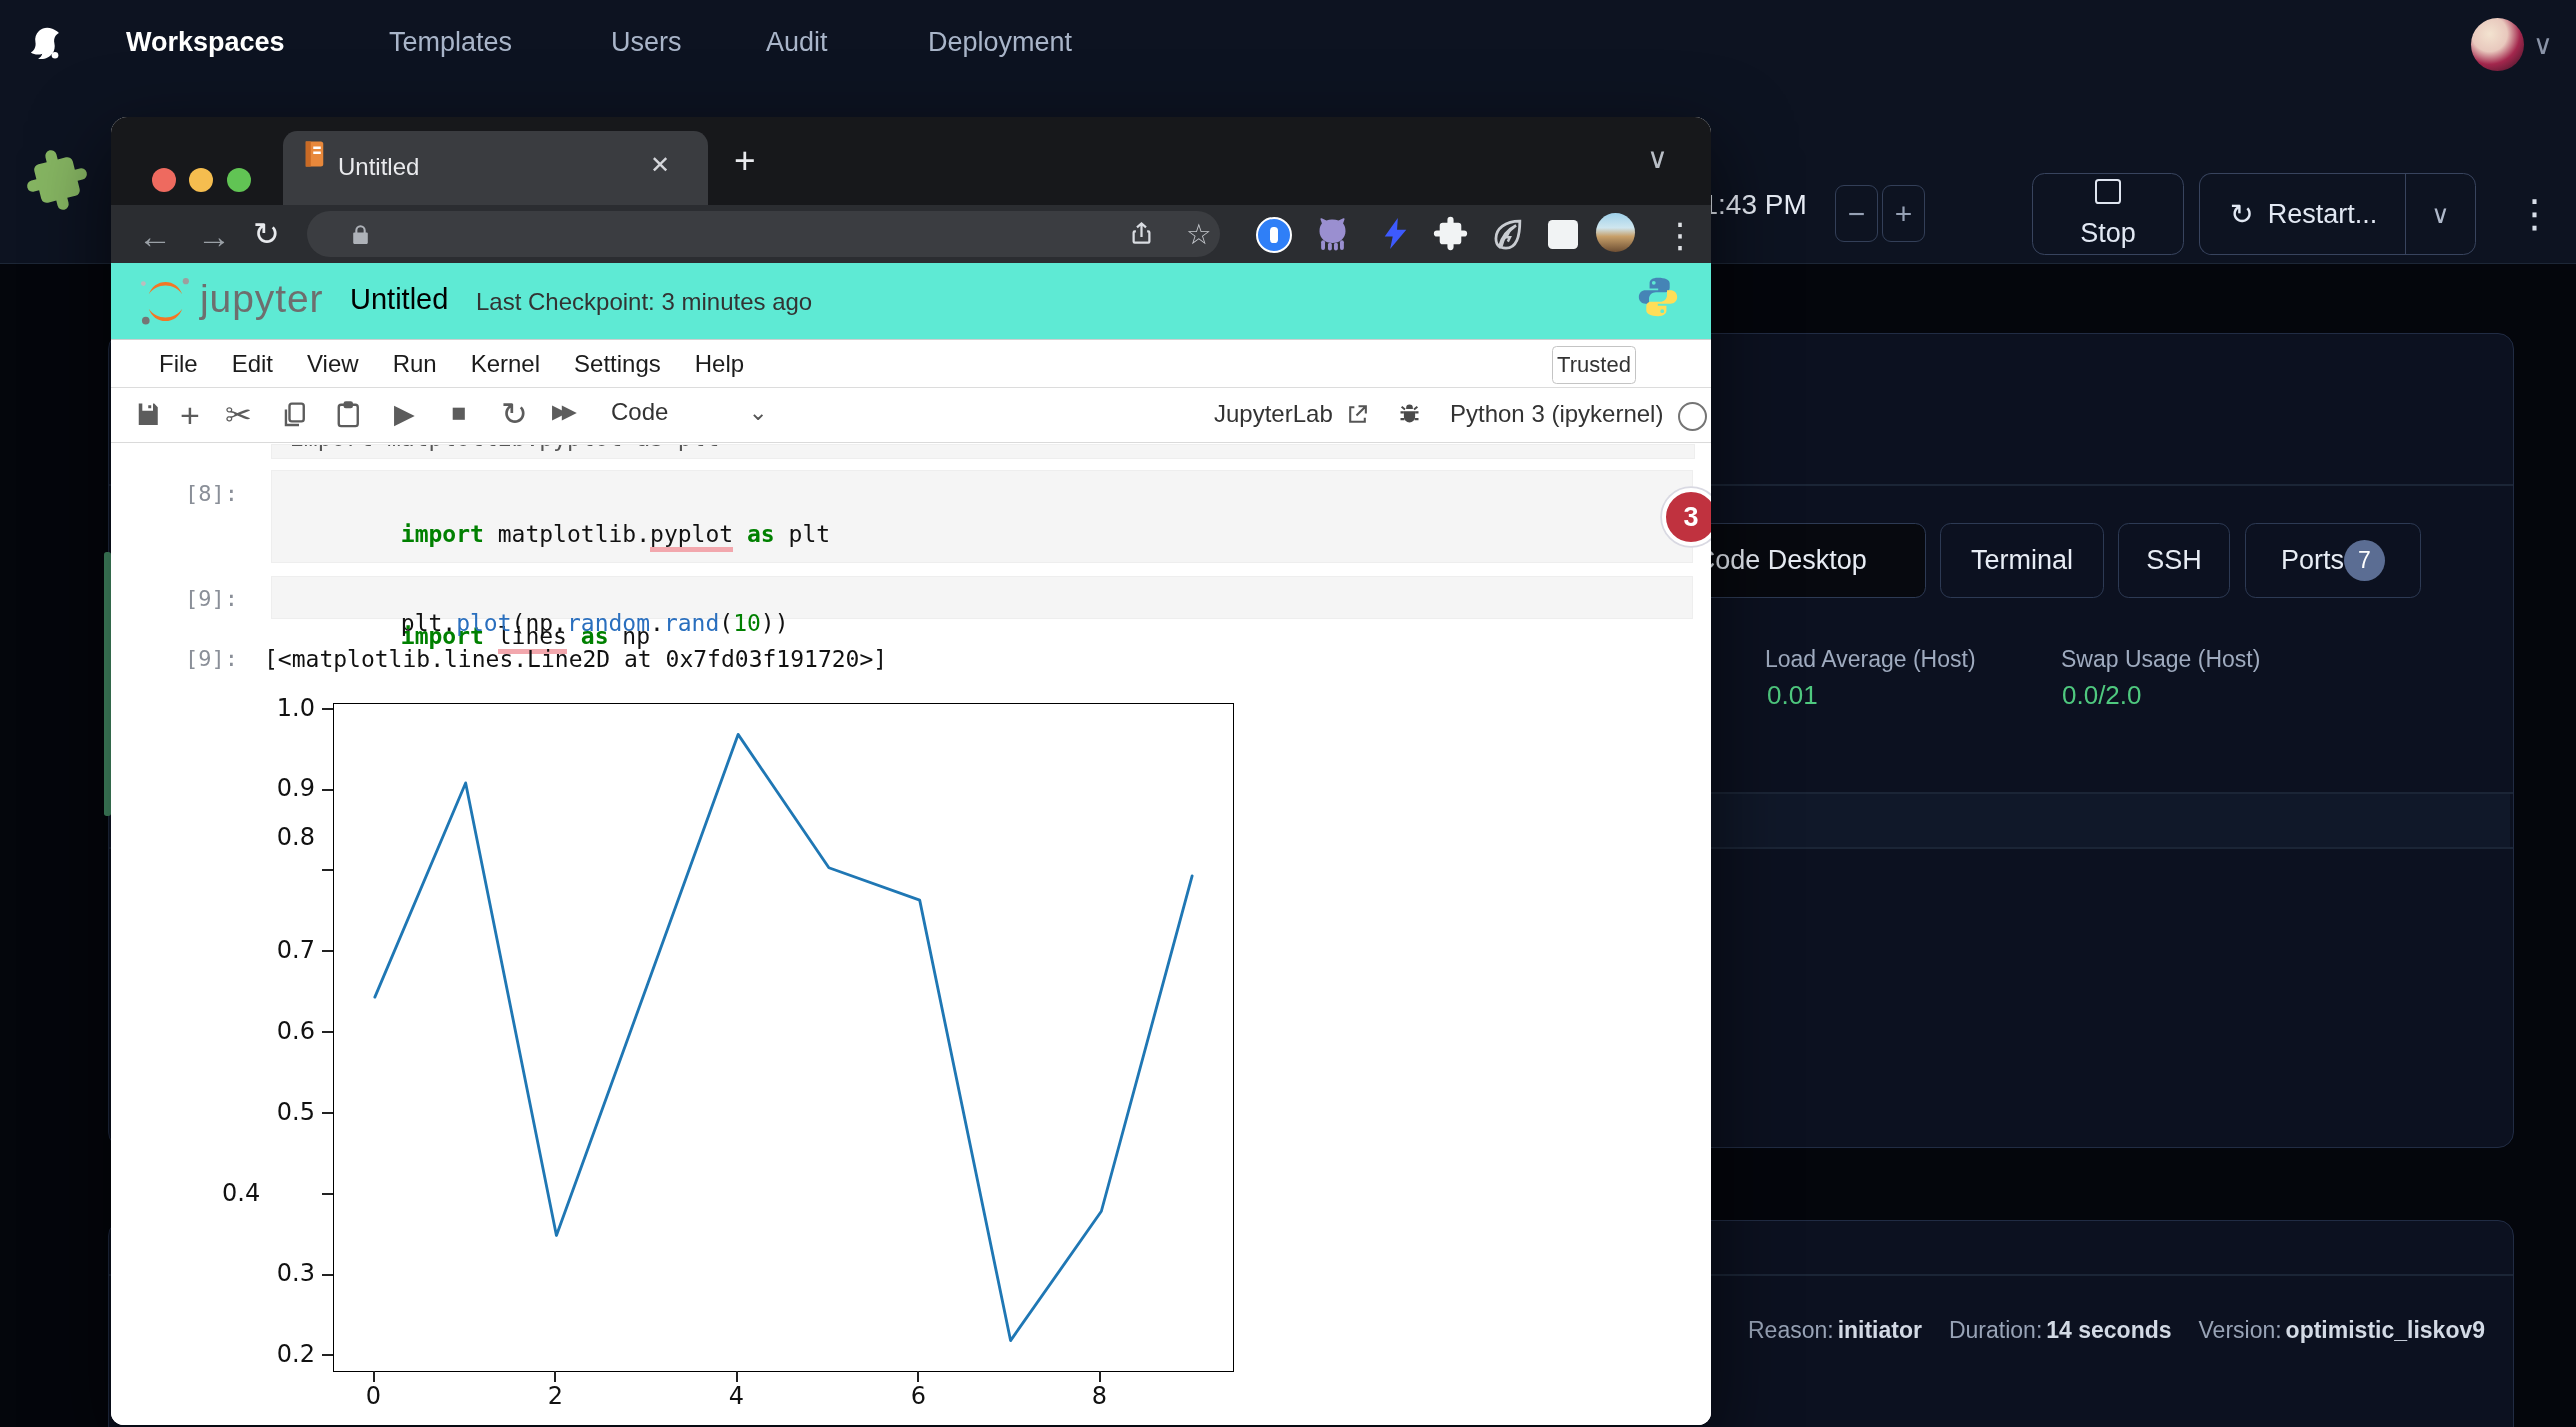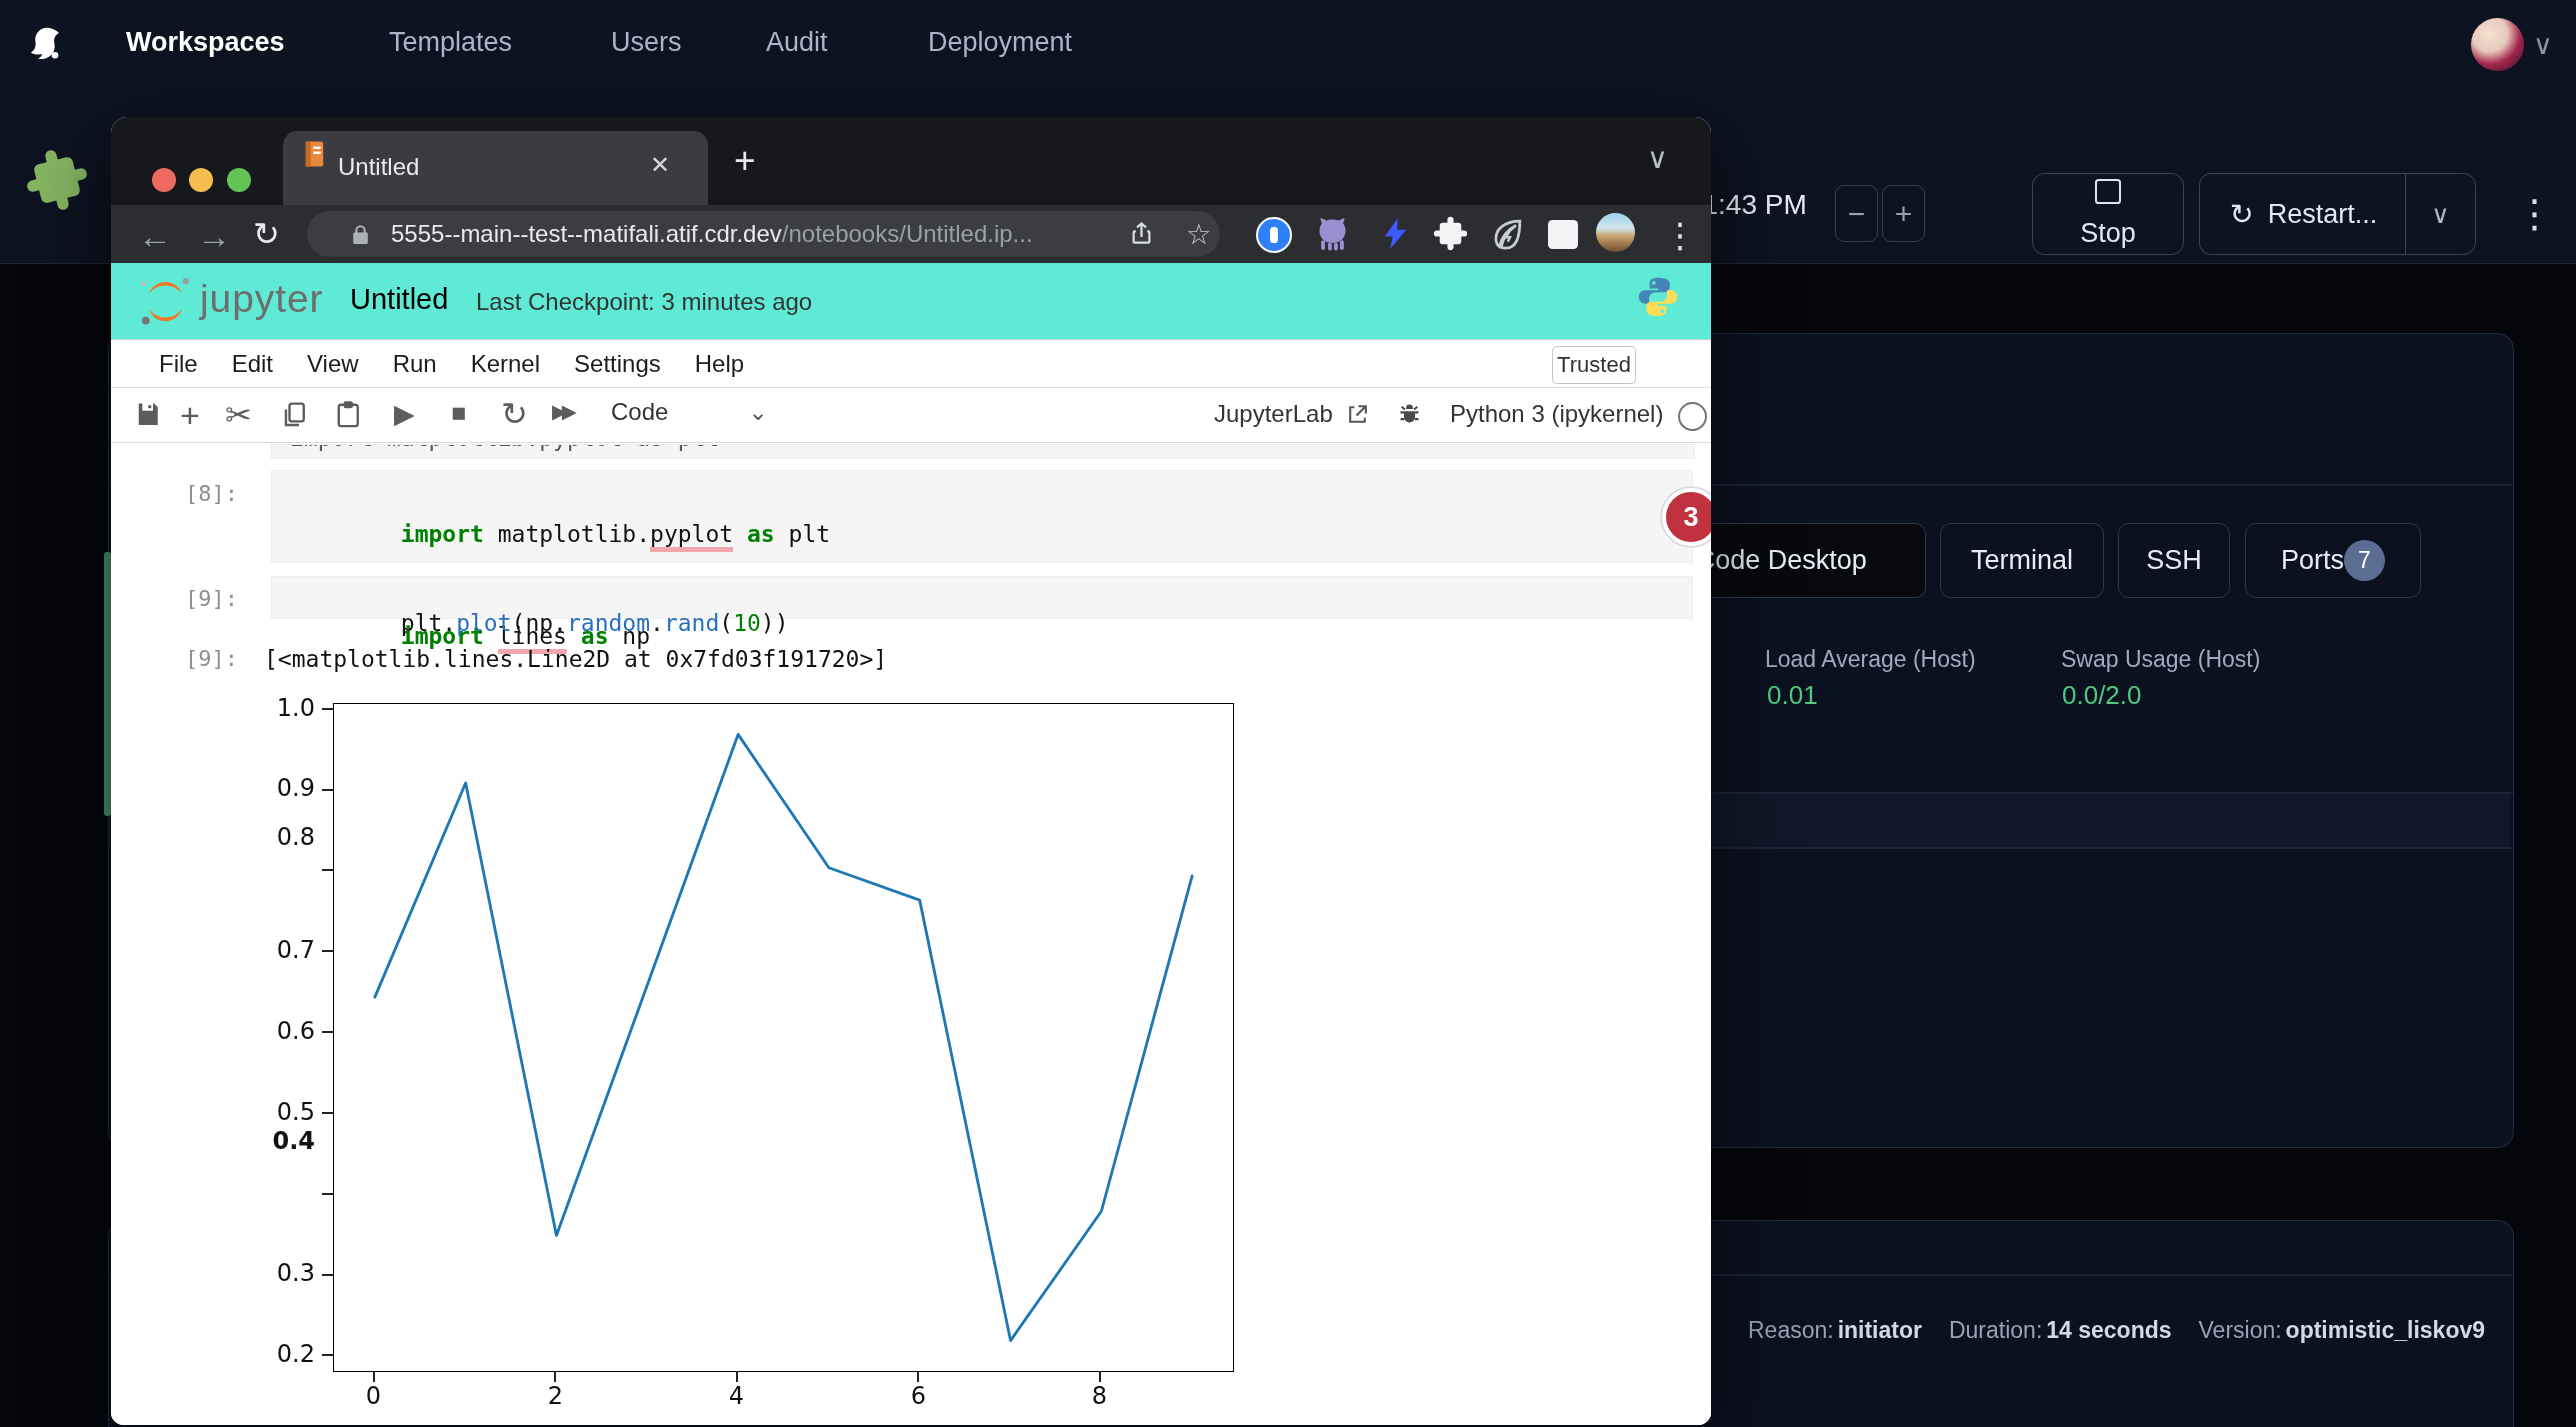--- a/index.html
+++ b/index.html
@@ -150,23 +150,20 @@
     <div class="abs chicon" style="left:27px;top:100px;font-size:34px;color:#9aa0a6;">←</div>
     <div class="abs chicon" style="left:86px;top:100px;font-size:34px;color:#9aa0a6;">→</div>
     <div class="abs chicon" style="left:142px;top:98px;font-size:32px;color:#e8eaed;">↻</div>
 
     <div class="abs urlpill">
       <div class="abs" style="left:41px;top:10.7px;">
         <svg viewBox="0 0 24 24" width="25" height="25">
             <path fill="#aeb2b8" d="M7 10V8a5 5 0 0110 0v2h1a1 1 0 011 1v9a1 1 0 01-1 1H6a1 1 0 01-1-1v-9a1 1 0 011-1h1zm2 0h6V8a3 3 0 00-6 0v2z"></path>
           </svg>
       </div>
-      <div class="abs" style="left:84px;top:9px;font-size:24px;white-space:nowrap;">
-        <span style="color:#e8eaed;">5555--main--test--matifali.atif.cdr.dev</span><span style="color:#9aa0a6;">/notebooks/Untitled.ip...</span>
-      </div>
       <div class="abs" style="left:821px;top:9px;">
         <svg viewBox="0 0 24 24" width="27" height="27" fill="none" stroke="#dadde2" stroke-width="2">
             <path d="M12 3v12M8 6.5L12 3l4 3.5"></path>
             <path d="M7 10H6a1 1 0 00-1 1v8a1 1 0 001 1h12a1 1 0 001-1v-8a1 1 0 00-1-1h-1"></path>
           </svg>
       </div>
       <div class="abs chicon" style="left:879px;top:7.1px;font-size:28.5px;color:#c6c9ce;">☆</div>
     </div>
 
     <div class="abs" style="left:1145px;top:100px;width:36px;height:36px;border-radius:50%;background:#2f7ff7;border:2.7px solid #fff;box-sizing:border-box;display:flex;align-items:center;justify-content:center;">
@@ -308,21 +305,21 @@
     <div class="abs" style="left:222px;top:586px;width:899px;height:667px;background:#fff;border:1.8px solid #000;box-sizing:content-box;">
       <svg id="plot-svg" width="899" height="667" viewBox="0 0 1010 749" style="display:block;">
           <polyline points="45.9,329.1 147.9,88.5 249.9,596.9 352.0,315.5 454.0,34.0 556.0,183.8 658.0,220.2 760.1,715.0 862.1,569.7 964.1,192.9" fill="none" stroke="#1f77b4" stroke-width="3.2" stroke-linejoin="round" stroke-linecap="round"></polyline>
         </svg>
     </div>
     <div id="plot-ticks" class="abs" style="left:0;top:0;width:1600px;height:1308px;pointer-events:none;">
         <div class="tick-lbl" style="left: 111px; top: 1223px; width: 93px; text-align: right;">0.2</div>
         <div class="tickmark" style="left: 211px; top: 1237px; width: 10.7px; height: 1.8px;"></div>
         <div class="tick-lbl" style="left: 111px; top: 1142px; width: 93px; text-align: right;">0.3</div>
         <div class="tickmark" style="left: 211px; top: 1157px; width: 10.7px; height: 1.8px;"></div>
-        <div class="tick-lbl" style="left: 111px; top: 1010px; width: 93px; text-align: right; font-weight: bold;">0.4</div>
+        <div class="tick-lbl" style="left: 111px; top: 1062px; width: 93px; text-align: left;">0.4</div>
         <div class="tickmark" style="left: 211px; top: 1076px; width: 10.7px; height: 1.8px;"></div>
         <div class="tick-lbl" style="left: 111px; top: 981px; width: 93px; text-align: right;">0.5</div>
         <div class="tickmark" style="left: 211px; top: 995px; width: 10.7px; height: 1.8px;"></div>
         <div class="tick-lbl" style="left: 111px; top: 900px; width: 93px; text-align: right;">0.6</div>
         <div class="tickmark" style="left: 211px; top: 914px; width: 10.7px; height: 1.8px;"></div>
         <div class="tick-lbl" style="left: 111px; top: 819px; width: 93px; text-align: right;">0.7</div>
         <div class="tickmark" style="left: 211px; top: 833px; width: 10.7px; height: 1.8px;"></div>
         <div class="tick-lbl" style="left: 111px; top: 706px; width: 93px; text-align: right;">0.8</div>
         <div class="tickmark" style="left: 211px; top: 752px; width: 10.7px; height: 1.8px;"></div>
         <div class="tick-lbl" style="left: 111px; top: 657px; width: 93px; text-align: right;">0.9</div>

